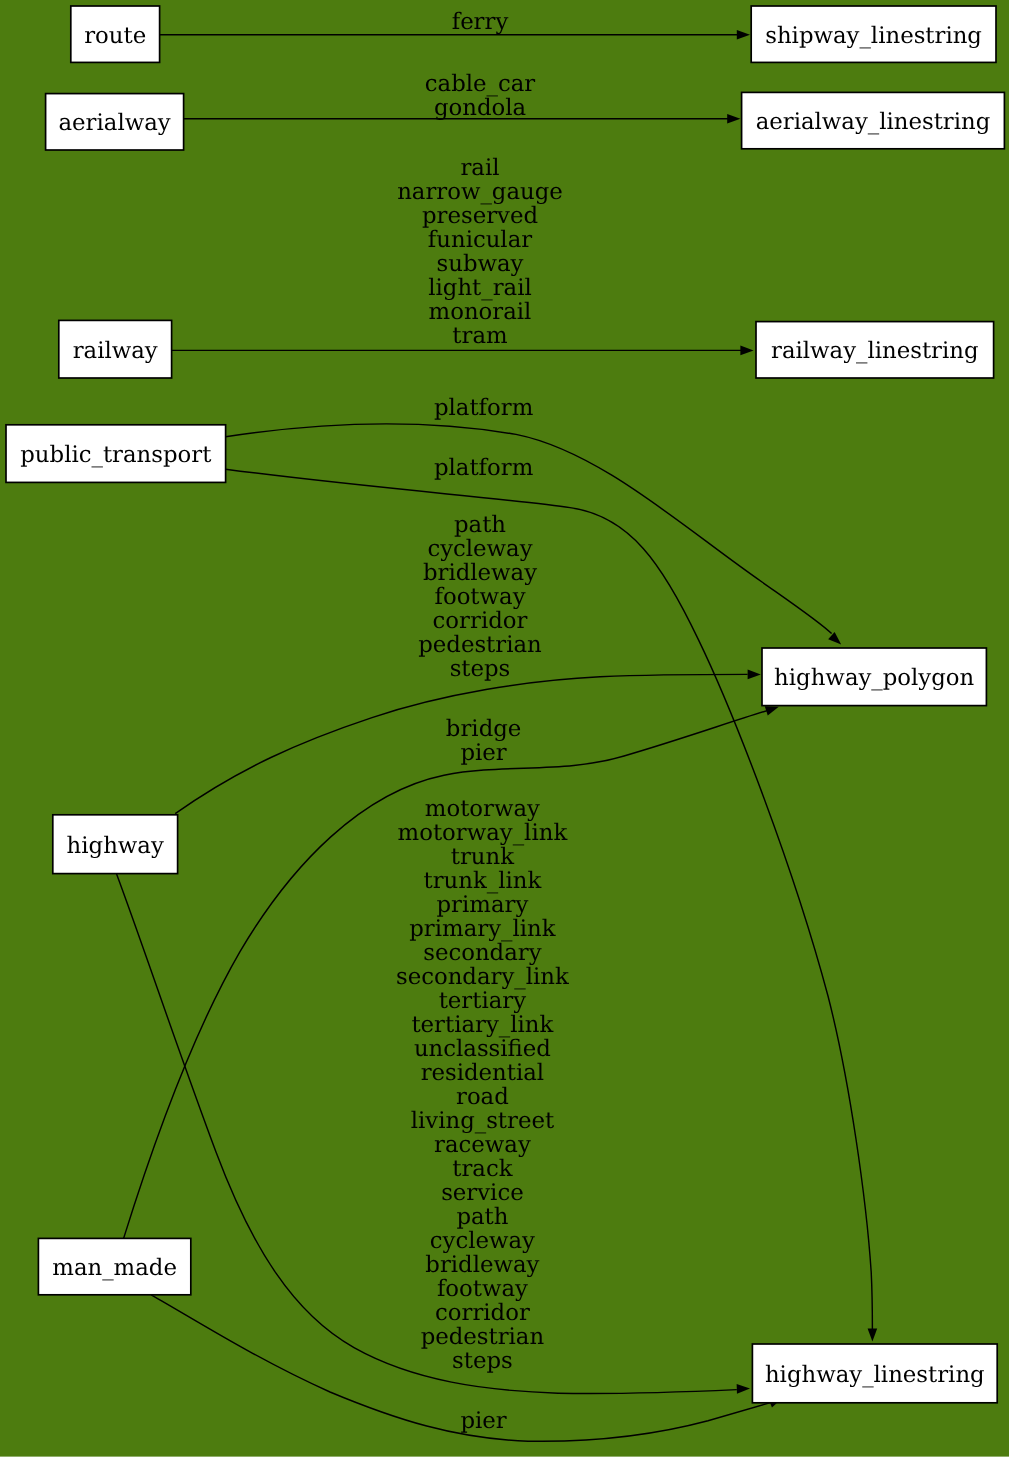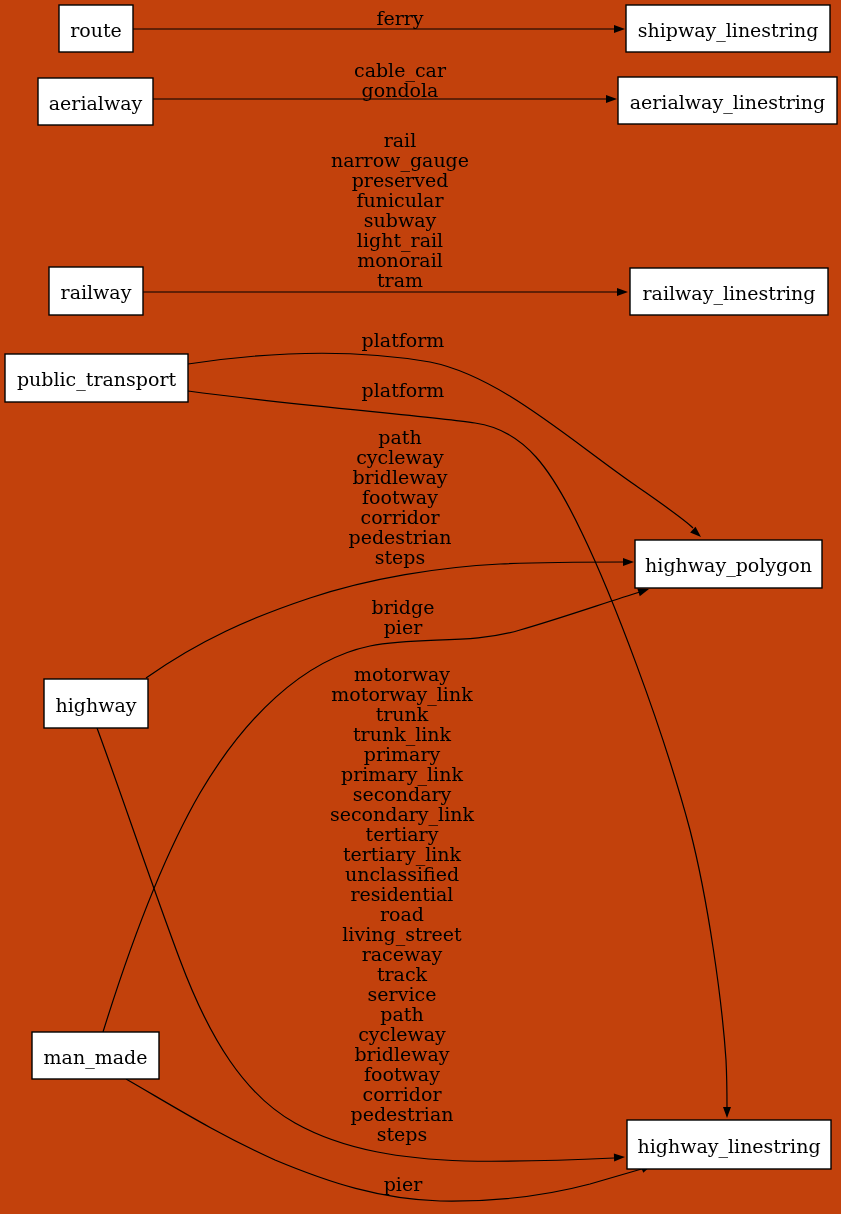--- a/index.html
+++ b/index.html
@@ -4,21 +4,21 @@
 <style>
   html, body {
     margin: 0;
     padding: 0;
     background: #ffffff;
   }
   .canvas {
     position: relative;
     width: 841px;
     height: 1214px;
-    background: #c2410c;
+    background: #4d7c0f;
     overflow: hidden;
   }
   svg {
     display: block;
   }
   svg text {
     font-family: "DejaVu Serif", "Liberation Serif", serif;
     fill: #000000;
   }
   .node-label { font-size: 19px; }

